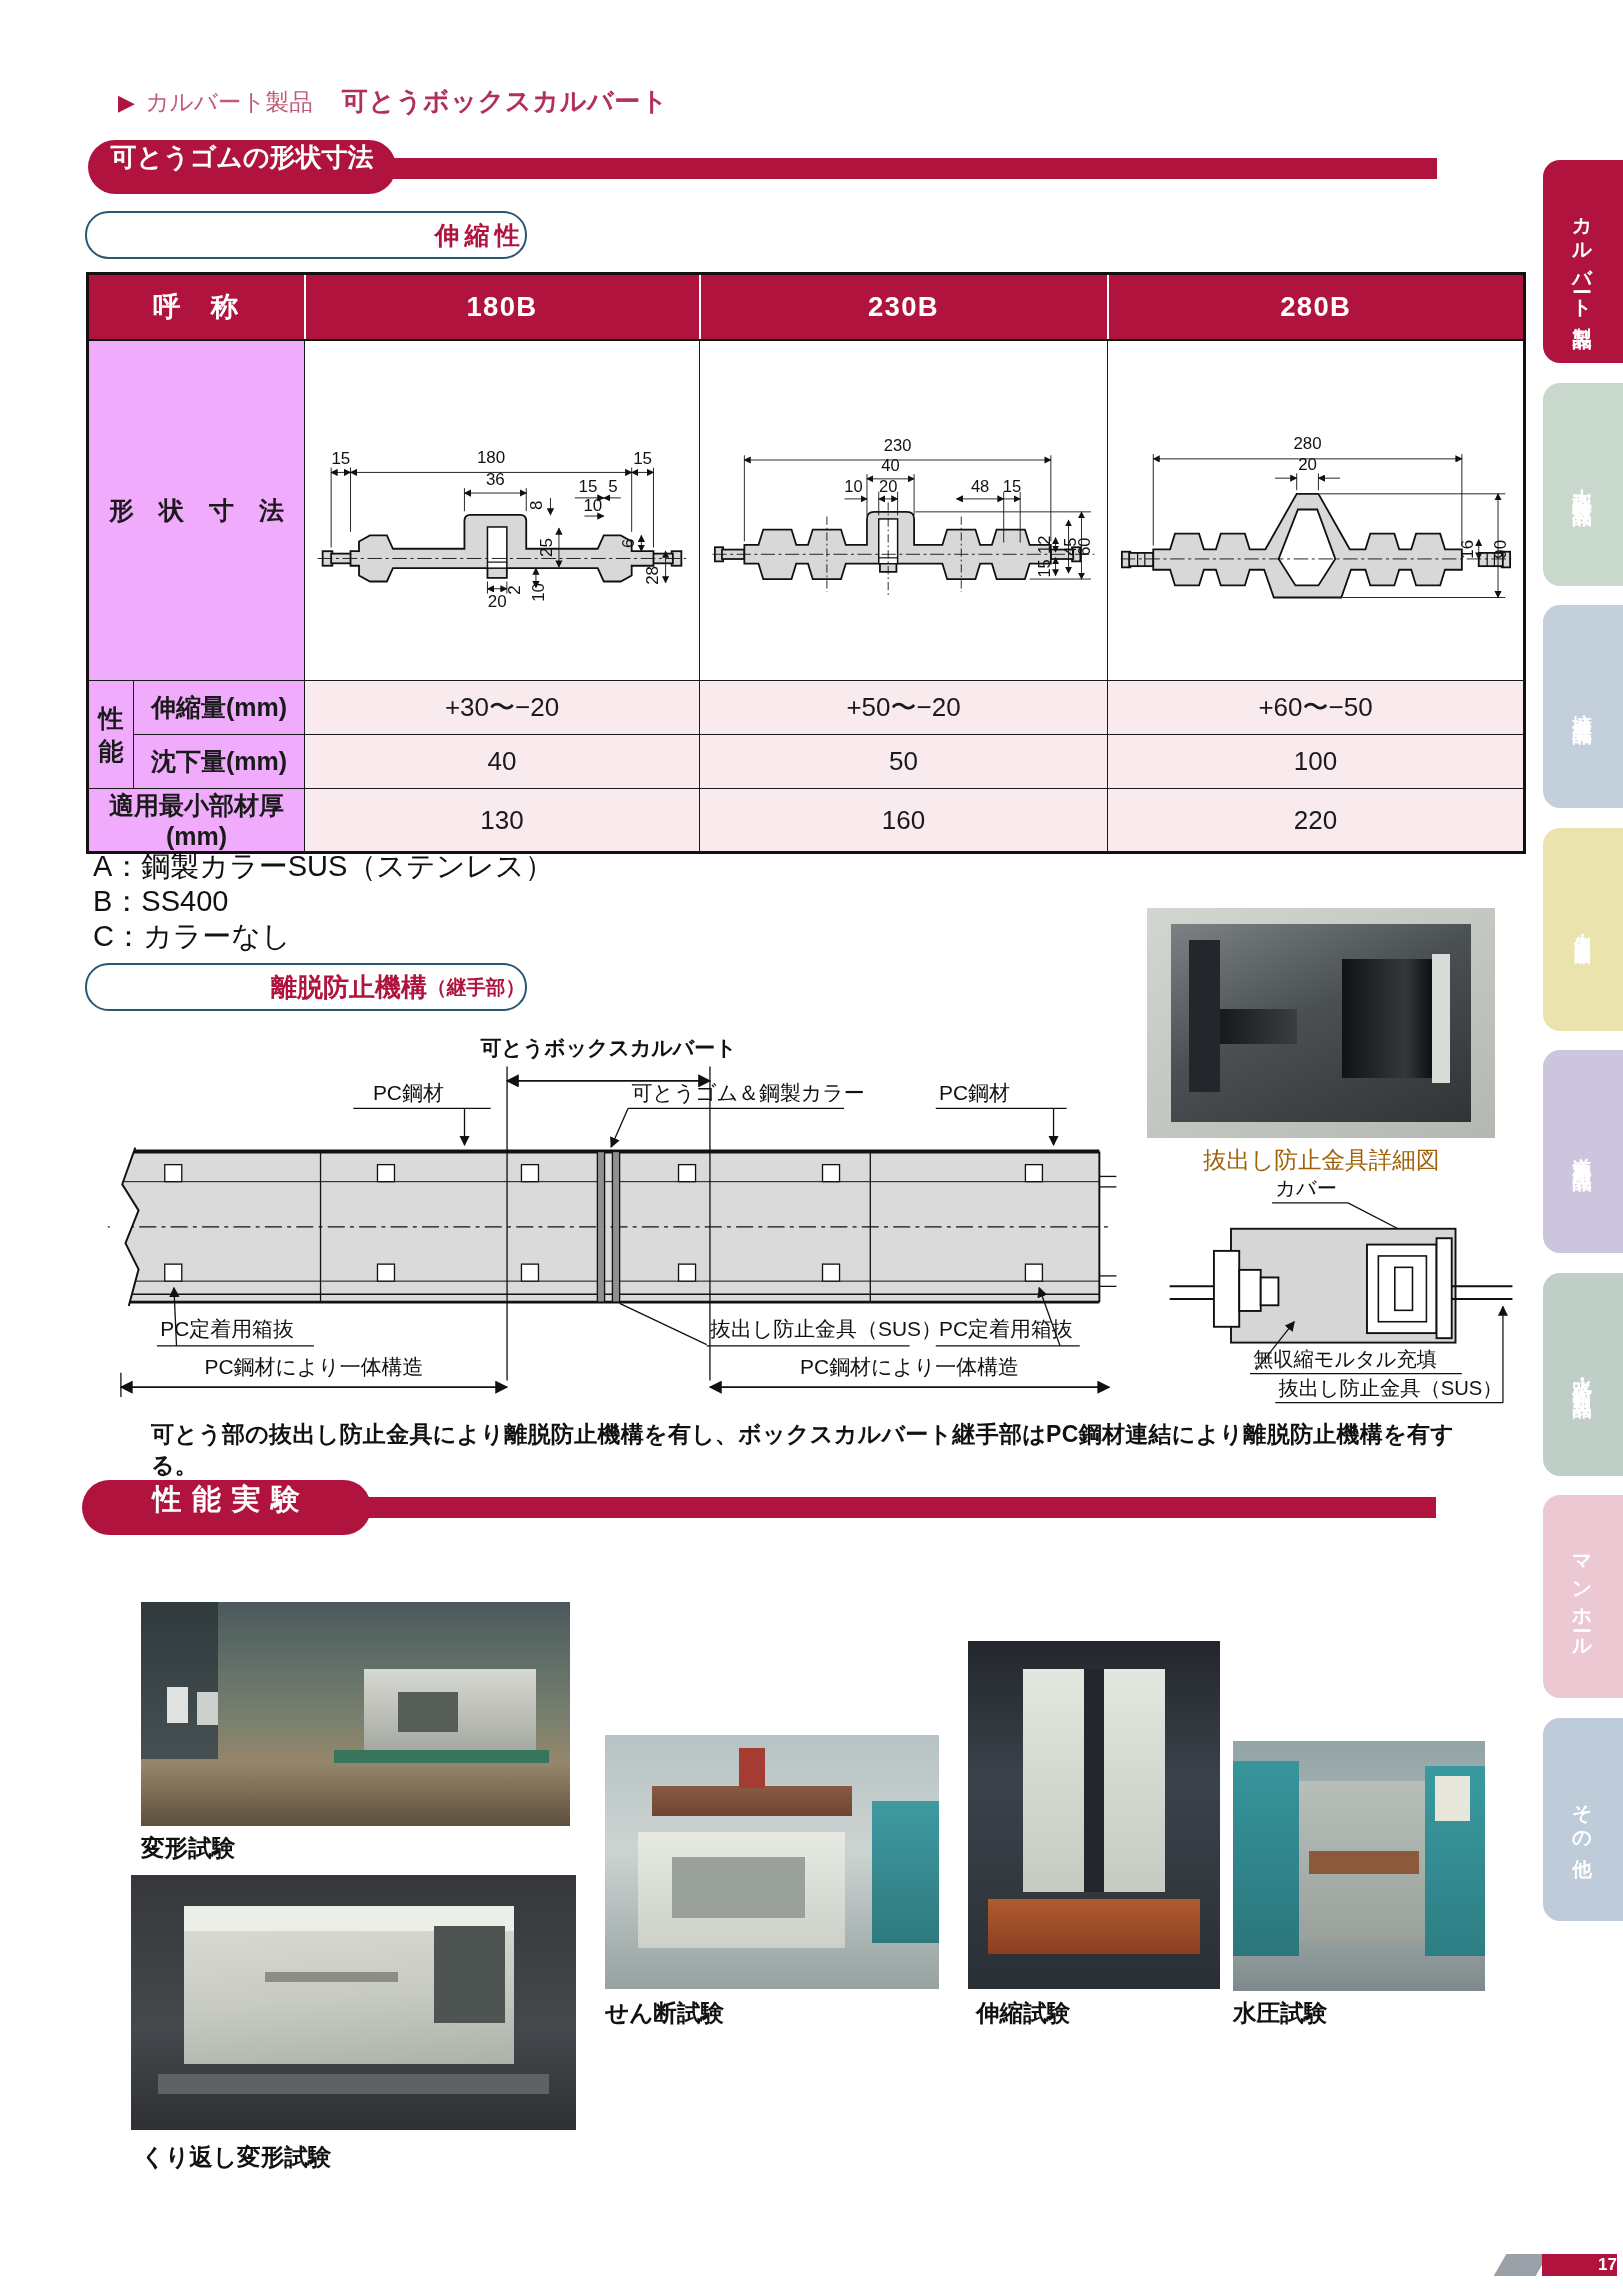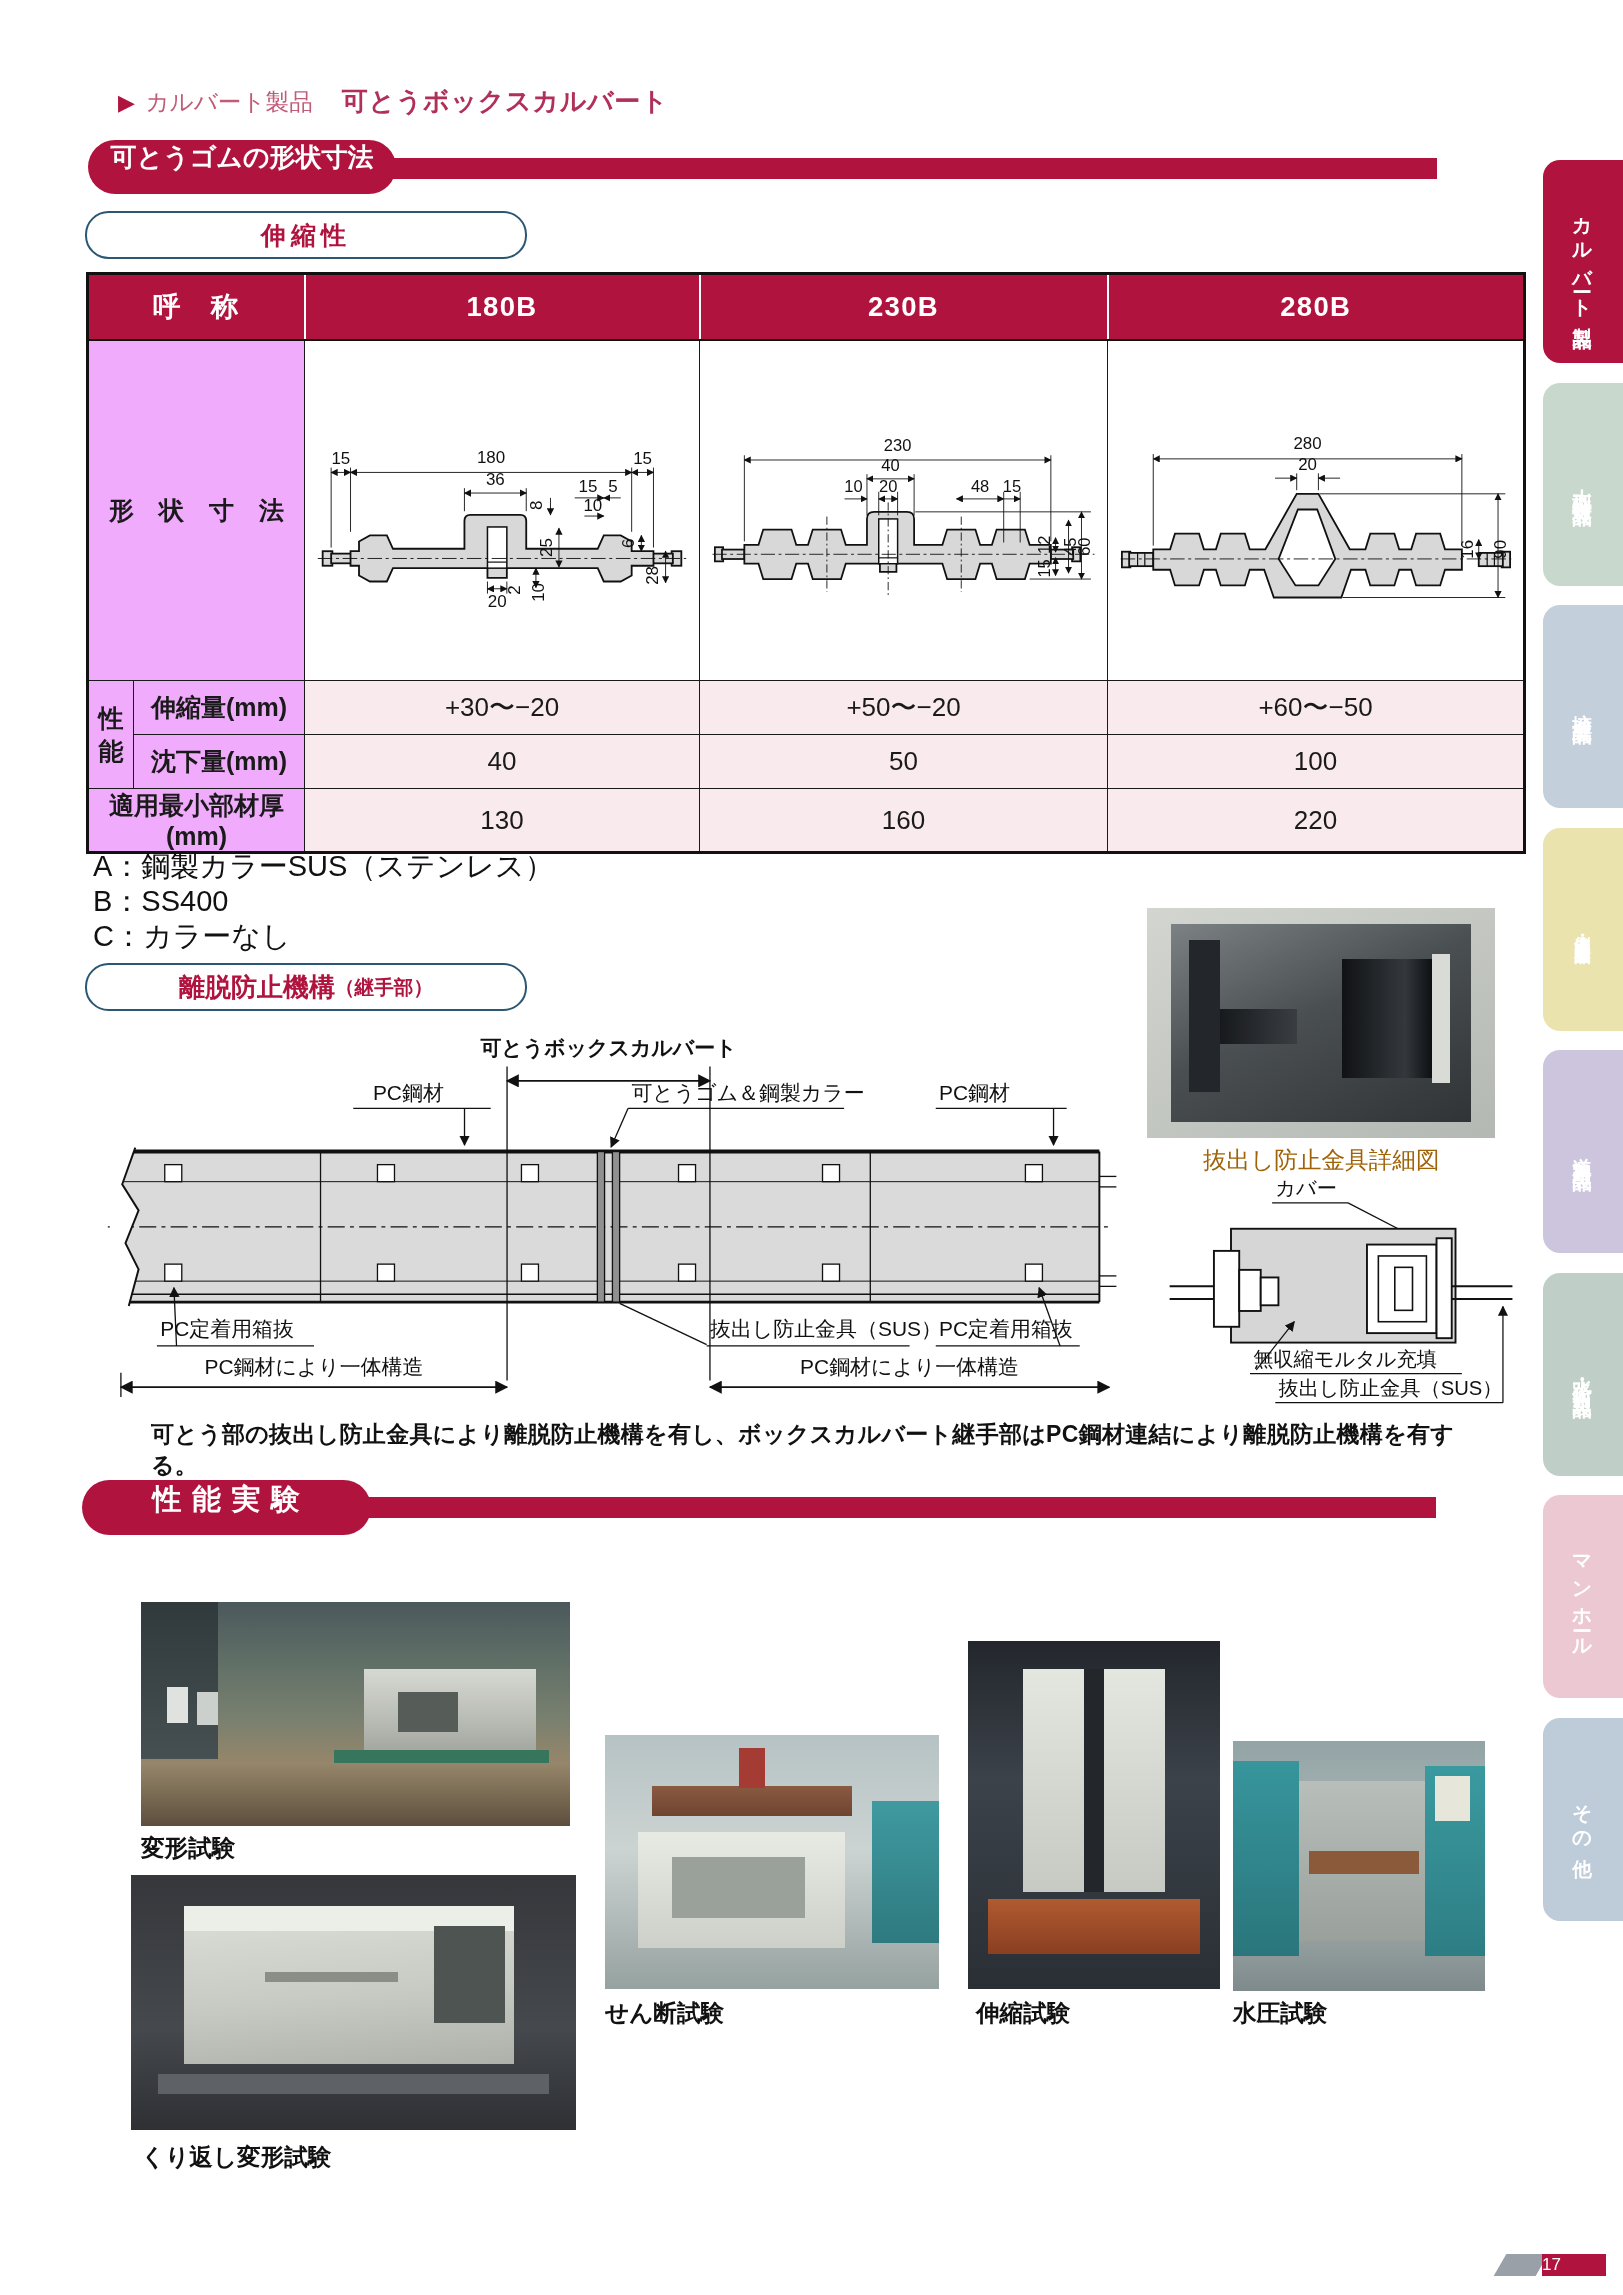--- a/index.html
+++ b/index.html
@@ -13,21 +13,21 @@
   .crumb .cat{color:#c05c77;font-size:23.6px;margin-left:10.5px;}
   .crumb .prod{color:#b0305a;font-size:26px;font-weight:bold;margin-left:29px;letter-spacing:0.7px;}
 
   
   .banner{background:#b0143e;color:#fff;border-radius:27.5px;display:flex;align-items:flex-start;
           justify-content:center;font-weight:bold;}
   .bar{background:#b0143e;}
 
   
   .pill{background:#fff;border:2.6px solid #2a5772;border-radius:23.6px;display:flex;
-        align-items:center;justify-content:center;color:#b0143e;font-weight:bold;}
+        align-items:center;justify-content:flex-end;color:#b0143e;font-weight:bold;}
 
   
   table.spec{border-collapse:collapse;table-layout:fixed;width:1438px;border:3.3px solid #111;}
   .spec th,.spec td{border:1.3px solid #1a1a1a;padding:0;text-align:center;vertical-align:middle;}
   .spec .hd{background:#b0143e;color:#fff;font-size:27.5px;font-weight:600;letter-spacing:1.3px;
             border-left:2px solid #fff;border-bottom:2.6px solid #111;height:64px;}
   .spec .hd.first{border-left:1.3px solid #1a1a1a;}
   .spec .pink{background:#f0abfc;font-weight:600;font-size:25px;color:#1a1a1a;text-align:center;}
   .spec .val{background:#f9eaee;font-size:26px;color:#1a1a1a;}
   .spec .shape-cell{background:#fff;height:339px;}
@@ -58,22 +58,22 @@
   .bodytext{font-size:23px;font-weight:bold;color:#111;letter-spacing:0.3px;}
 
   
   .stab{position:absolute;left:1543px;width:80px;height:203px;border-radius:17px 0 0 17px;
         display:flex;align-items:center;justify-content:center;color:#ffffff;font-weight:bold;
         writing-mode:vertical-rl;text-orientation:upright;letter-spacing:3.9px;font-size:19.6px;}
   .stab.small{font-size:16.4px;letter-spacing:1.3px;}
 
   
   .foot-gray{left:1500px;top:2254px;width:42px;height:22px;background:#9aa0a8;transform:skewX(-30deg);}
-  .foot-bar{left:1542px;top:2254px;width:64px;height:22px;background:#b0143e;color:#fff;
-            display:flex;align-items:center;justify-content:flex-start;font-size:17px;font-weight:normal;}
+  .foot-bar{left:1542px;top:2254px;width:75px;height:22px;background:#b0143e;color:#fff;
+            display:flex;align-items:center;justify-content:flex-end;font-size:17px;font-weight:bold;}
 </style>
 </head>
 <body>
 
 <div id="page">
 
   <div class="abs crumb">
     <span class="arr">▶</span>
     <span class="cat">カルバート製品</span>
     <span class="prod">可とうボックスカルバート</span>

